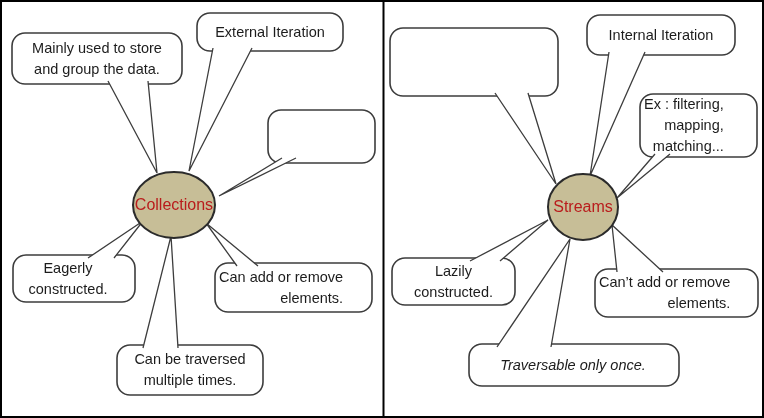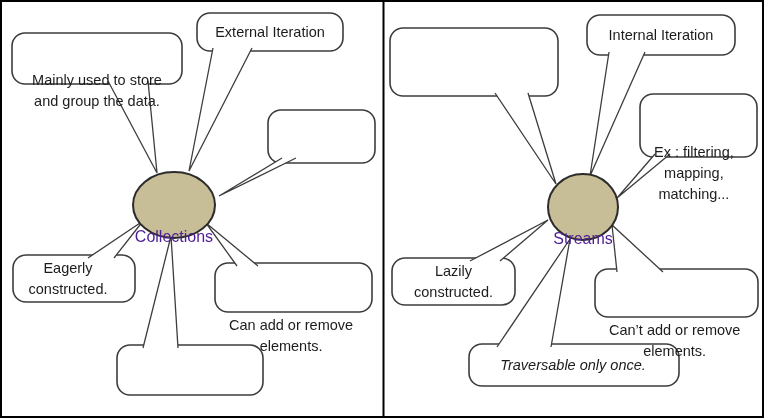--- a/index.html
+++ b/index.html
@@ -19,34 +19,32 @@
     justify-content: center;
     text-align: center;
     white-space: pre-line;
     font-size: 14.5px;
     line-height: 21px;
     color: #1c1c1c;
     pointer-events: none;
   }
   .callout-label.align-left {
     justify-content: flex-start;
-    text-align: center;
-    padding-left: 14px;
+    text-align: right;
+    padding-left: 4px;
     box-sizing: border-box;
-    margin-top: 48px;
   }
   .node-label {
     position: absolute;
     display: flex;
     align-items: center;
     justify-content: center;
     font-size: 16px;
-    color: #4c1d95;
+    color: #b91c1c;
     pointer-events: none;
-    margin-top: 32px;
   }
 </style>
 </head>
 <body>
 
 <div id="canvas">
 
   <svg id="diagram-svg" width="764" height="418" viewBox="0 0 764 418">
 
     <rect x="1" y="1" width="762" height="416" fill="none" stroke="#000000" stroke-width="2"></rect>
@@ -84,27 +82,29 @@
       <path d="M609,52 L590,176 L645,52" fill="#ffffff" stroke="#3d3d3d" stroke-width="1.3"></path>
       <path d="M655,154 L617,198 L670,154" fill="#ffffff" stroke="#3d3d3d" stroke-width="1.3"></path>
       <path d="M470,261 L548,220 L500,261" fill="#ffffff" stroke="#3d3d3d" stroke-width="1.3"></path>
       <path d="M617,272 L612,225 L663,272" fill="#ffffff" stroke="#3d3d3d" stroke-width="1.3"></path>
       <path d="M497,347 L570,239 L551,347" fill="#ffffff" stroke="#3d3d3d" stroke-width="1.3"></path>
 
       <ellipse cx="583" cy="207" rx="35" ry="33" stroke="#2b2b2b" stroke-width="2" fill="#C7BE97"></ellipse>
     </g>
   </svg>
 
-  <div class="callout-label" style="left:12px; top:33px; width:170px; height:51px;margin-top:32px;">Mainly used to store
+  <div class="callout-label" style="left:12px; top:33px; width:170px; height:51px;">Mainly used to store
 and group the data.</div>
   <div class="callout-label" style="left:197px; top:13px; width:146px; height:38px;">External Iteration</div>
   <div class="callout-label" style="left:13px; top:255px; width:110px; height:47px;">Eagerly
 constructed.</div>
   <div class="callout-label align-left" style="left:215px; top:263px; width:157px; height:49px;">Can add or remove
 elements.</div>
+  <div class="callout-label" style="left:117px; top:345px; width:146px; height:50px;">Can be traversed
+multiple times.</div>
   <div class="node-label" style="left:133px; top:172px; width:82px; height:66px;">Collections</div>
 
   <div class="callout-label" style="left:587px; top:15px; width:148px; height:40px;">Internal Iteration</div>
   <div class="callout-label align-left" style="left:640px; top:94px; width:117px; height:63px;">Ex : filtering,
 mapping,
 matching...</div>
   <div class="callout-label" style="left:392px; top:258px; width:123px; height:47px;">Lazily
 constructed.</div>
   <div class="callout-label align-left" style="left:595px; top:269px; width:163px; height:48px;">Can’t add or remove
 elements.</div>

